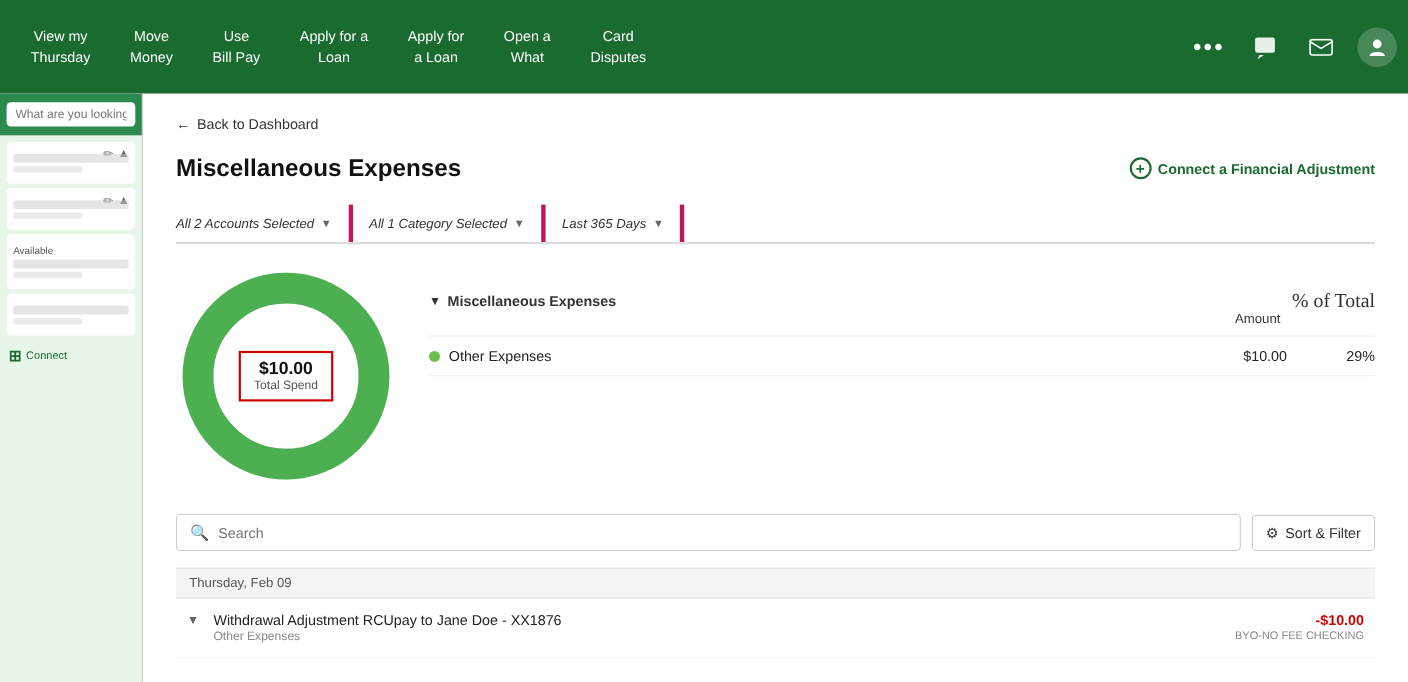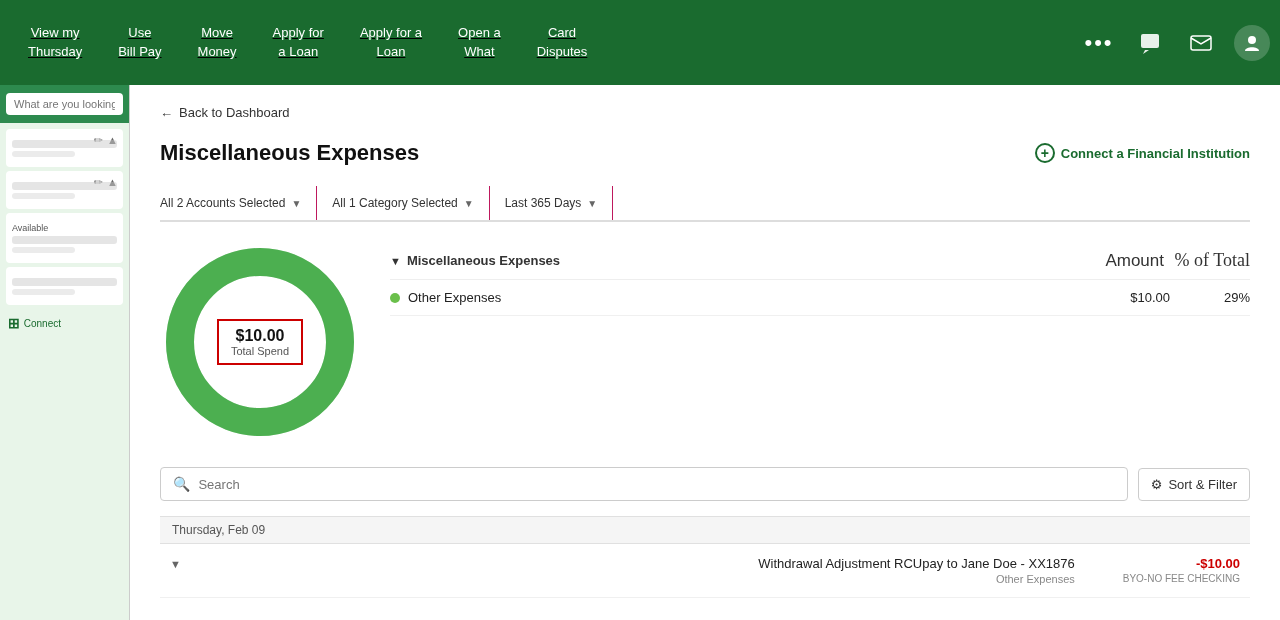--- a/index.html
+++ b/index.html
@@ -11,21 +11,20 @@
       height: 85px;
       display: flex;
       align-items: center;
       padding: 0 10px;
       position: relative;
     }
     .nav-left {
       display: flex;
       align-items: center;
       gap: 0;
-      text-decoration: underline;
     }
     .nav-item {
       color: white;
       text-align: center;
       padding: 0 18px;
       cursor: pointer;
       font-size: 13px;
       line-height: 1.4;
       height: 85px;
       display: flex;
@@ -205,21 +204,22 @@
       padding-bottom: 0;
     }
     .filter-dropdown {
       display: flex;
       align-items: center;
       gap: 6px;
       padding: 10px 15px;
       font-size: 12px;
       color: #333;
       cursor: pointer;
-      border-right: 1px solid #be185d;
+      border-right: 4px solid #be185d;
+      font-style: italic;
     }
     .filter-dropdown:first-child { padding-left: 0; }
     .filter-dropdown .chevron { font-size: 10px; color: #666; }
 
     
     .analysis-area {
       display: flex;
       gap: 30px;
       margin-bottom: 25px;
       align-items: flex-start;
@@ -337,60 +337,60 @@
       border-bottom: 1px solid #f0f0f0;
       gap: 8px;
     }
     .txn-expand {
       width: 16px;
       font-size: 11px;
       color: #666;
       cursor: pointer;
       margin-top: 2px;
     }
-    .txn-details { flex: 1; text-align: right; }
+    .txn-details { flex: 1; }
     .txn-name { font-size: 13px; color: #222; font-weight: 500; }
     .txn-category { font-size: 11px; color: #888; margin-top: 2px; }
     .txn-right { text-align: right; margin-left: 40px; }
     .txn-amount { font-size: 13px; color: #cc0000; font-weight: 600; }
     .txn-account { font-size: 10px; color: #888; margin-top: 2px; }
   </style>
 </head>
 <body>
 
 <div class="top-nav">
   <div class="nav-left">
     <div class="nav-item">
       <div>
         <span>View my</span>
         <span>Thursday</span>
       </div>
     </div>
     <div class="nav-item">
       <div>
+        <span>Move</span>
+        <span>Money</span>
+      </div>
+    </div>
+    <div class="nav-item">
+      <div>
         <span>Use</span>
         <span>Bill Pay</span>
       </div>
     </div>
     <div class="nav-item">
       <div>
-        <span>Move</span>
-        <span>Money</span>
+        <span>Apply for a</span>
+        <span>Loan</span>
       </div>
     </div>
     <div class="nav-item">
       <div>
         <span>Apply for</span>
         <span>a Loan</span>
-      </div>
-    </div>
-    <div class="nav-item">
-      <div>
-        <span>Apply for a</span>
-        <span>Loan</span>
       </div>
     </div>
     <div class="nav-item">
       <div>
         <span>Open a</span>
         <span>What</span>
       </div>
     </div>
     <div class="nav-item">
       <div>
@@ -464,21 +464,21 @@
 
     <a class="back-link">
       <span>←</span>
       <span>Back to Dashboard</span>
     </a>
 
     <div class="page-header">
       <h1 class="page-title">Miscellaneous Expenses</h1>
       <div class="connect-btn">
         <span class="plus-icon">+</span>
-        <span>Connect a Financial Institution</span>
+        <span>Connect a Financial Adjustment</span>
       </div>
     </div>
 
     <div class="filters-row">
       <div class="filter-dropdown">
         <span>All 2 Accounts Selected</span>
         <span class="chevron">▼</span>
       </div>
       <div class="filter-dropdown">
         <span>All 1 Category Selected</span>
@@ -505,21 +505,21 @@
           <div class="chart-amount">$10.00</div>
           <div class="chart-label">Total Spend</div>
         </div>
       </div>
 
       <div class="expense-table">
         <div class="expense-table-header">
           <span class="collapse-icon">▼</span>
           <span>Miscellaneous Expenses</span>
           <span style="flex:1"></span>
-          <span style="width:120px; text-align:right; font-weight:normal; font-size:17px;">Amount</span>
+          <span style="width:120px; text-align:right; font-weight:normal; font-size:12px;margin-top:33px;">Amount</span>
           <span style="width:80px; text-align:right; font-weight:normal; font-size:18px;font-family:Liberation Serif, serif;">% of Total</span>
         </div>
 
         <div class="expense-row">
           <span class="dot"></span>
           <span class="name">Other Expenses</span>
           <span class="amount">$10.00</span>
           <span class="percent">29%</span>
         </div>
       </div>

